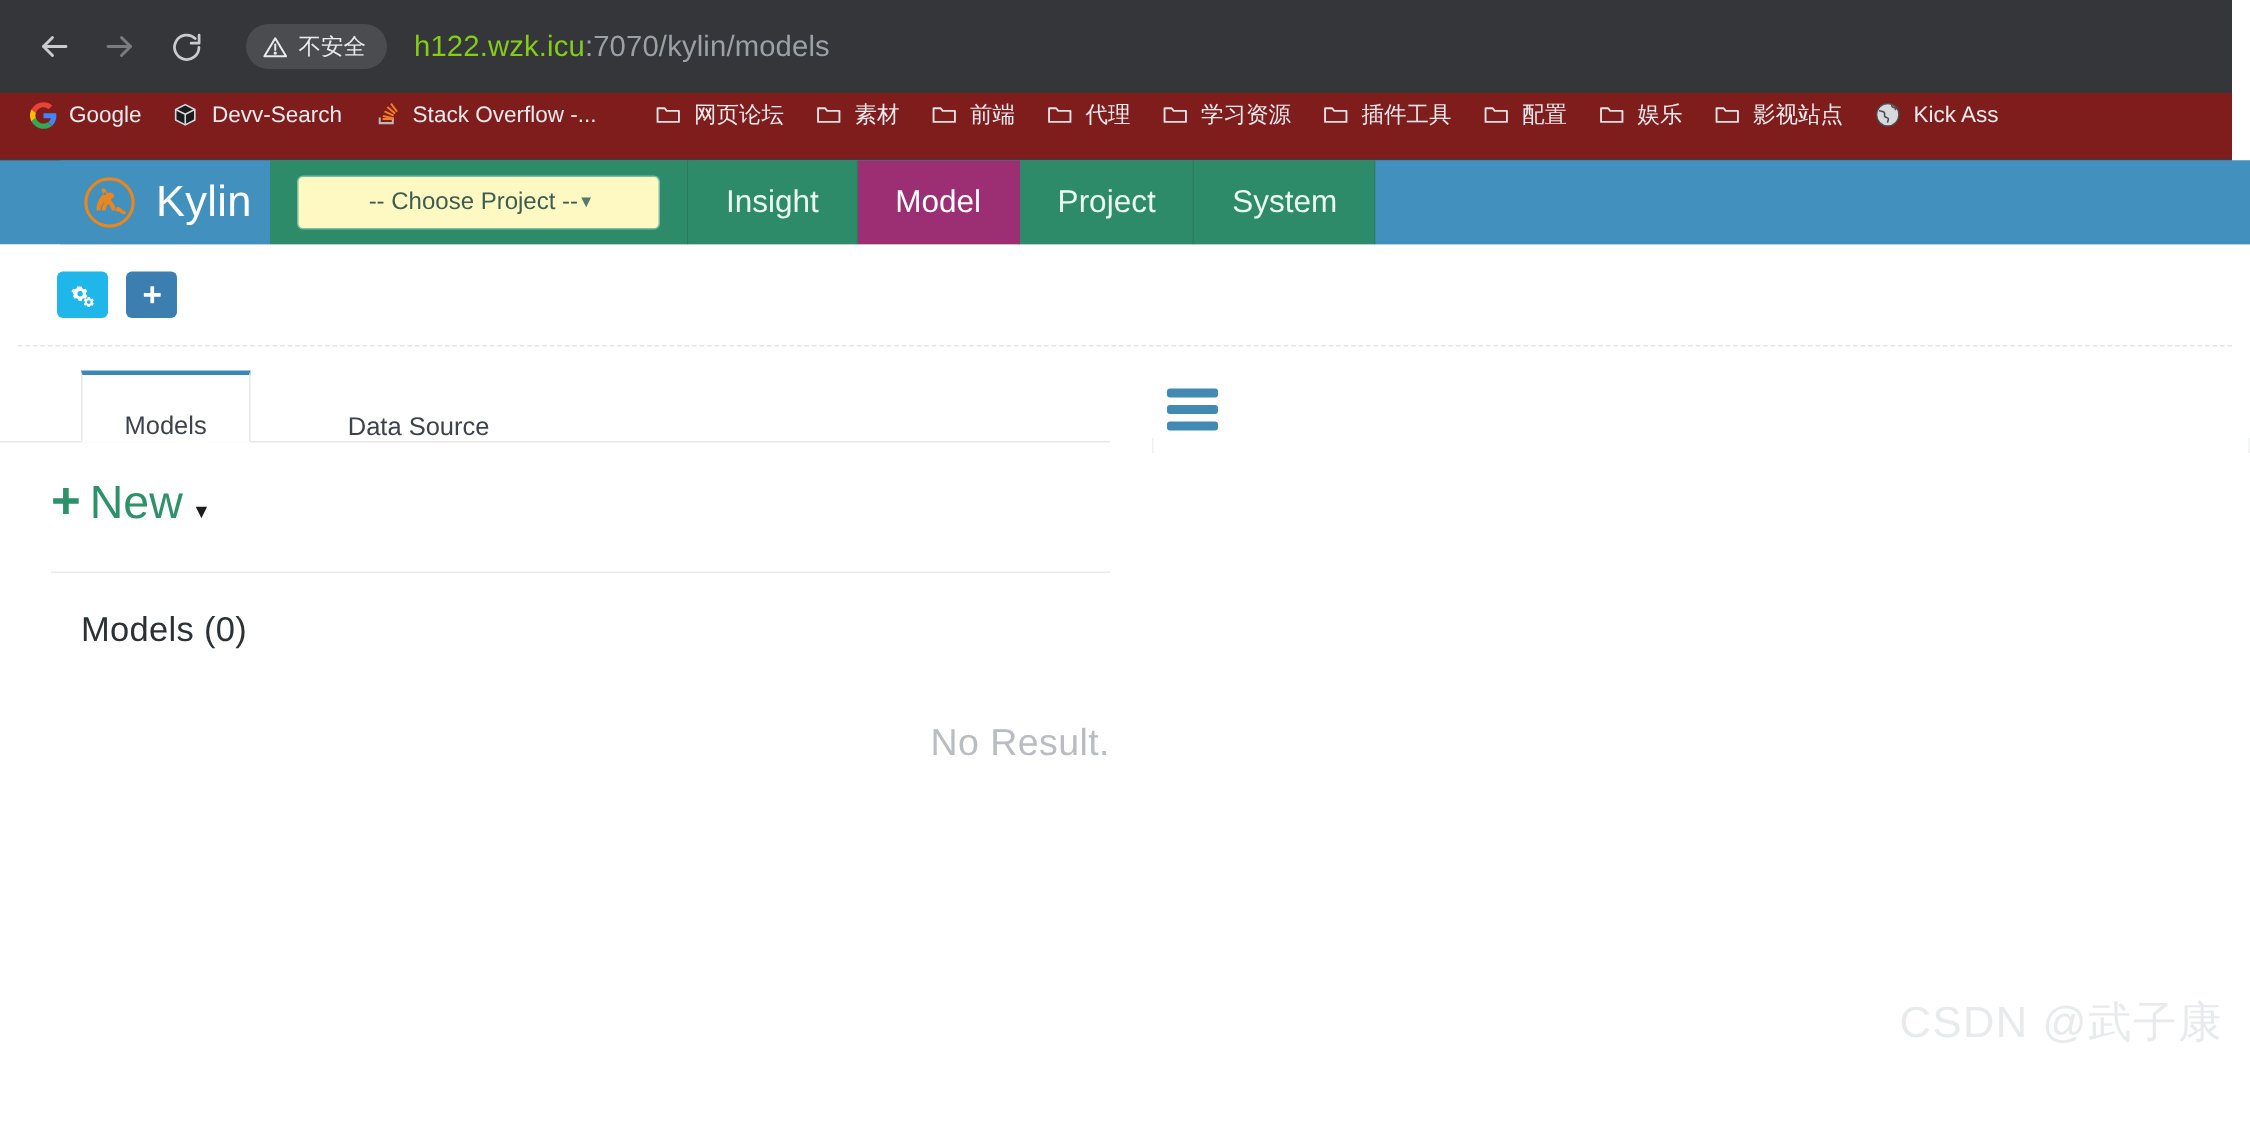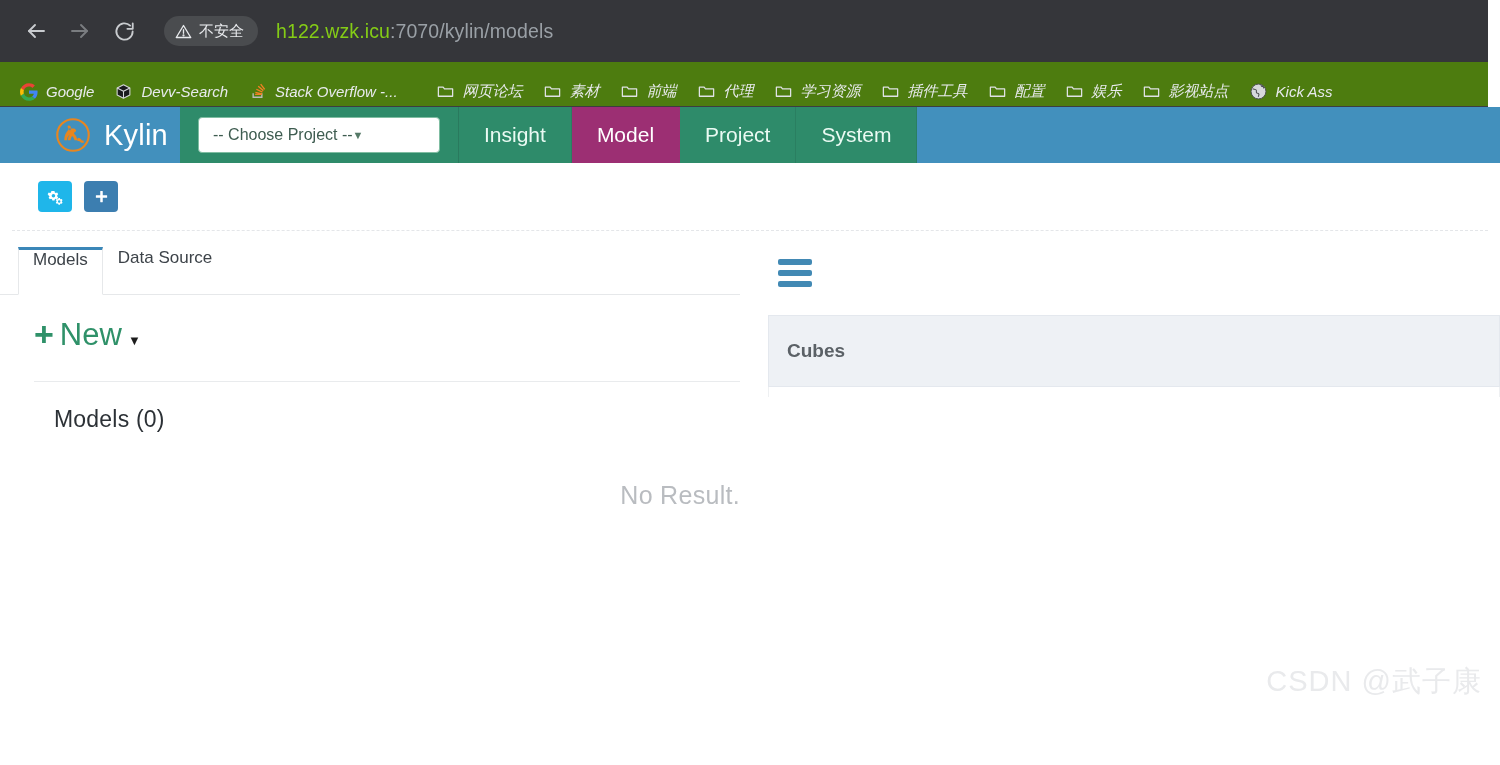--- a/index.html
+++ b/index.html
@@ -58,27 +58,26 @@
     font-size: 19.5px;
     letter-spacing: .1px;
     white-space: nowrap;
   }
   #url-text .host { color: #84cc16; }
   #url-text .rest { color: #9aa0a6; }
 
   
   #bookmarks-bar {
     height: 45px;
-    background: #4d7c0f;
+    background: #7f1d1d;
     display: flex;
-    align-items: flex-end;
+    align-items: flex-start;
     padding: 0 10px;
     gap: 2px;
     border-bottom: 1px solid #3c3d40;
-    font-style: italic;
   }
   .bookmark {
     display: flex; align-items: center;
     gap: 8px;
     padding: 5px 9px;
     border-radius: 5px;
     color: #e8eaed;
     font-size: 15px;
     white-space: nowrap;
     flex: 0 0 auto;
@@ -112,25 +111,25 @@
   }
   #project-zone {
     background: #2e8b6a;
     display: flex; align-items: center;
     padding: 0 18px;
     flex: 0 0 auto;
     border-right: 1px solid #297a5e;
   }
   #project-select {
     width: 242px; height: 36px;
-    background: #ffffff;
+    background: #fef9c3;
     border: 1px solid #7fbda2;
     border-radius: 4px;
     display: flex; align-items: center;
-    justify-content: flex-start;
+    justify-content: center;
     padding: 0 10px 0 14px;
     color: #3e5c50;
     font-size: 16px;
   }
   #project-caret { font-size: 11px; color: #567a68; }
 
   .nav-tab {
     display: flex; align-items: center;
     padding: 0 25px;
     color: #eafaf3;
@@ -174,29 +173,30 @@
   
   #left-panel { width: 740px; flex: 0 0 auto; position: relative; }
   #tab-strip {
     display: flex;
     align-items: flex-end;
     border-bottom: 1px solid #e6e8ea;
     height: 50px;
     padding-left: 18px;
   }
   .panel-tab {
-    padding: 0 14px;
+    padding: 0 28px;
     height: 48px;
-    display: flex; align-items: flex-start;
+    display: flex; align-items: flex-end;
     font-size: 17px;
     color: #3d4349;
     border: 1px solid transparent;
     border-bottom: none;
     position: relative;
     top: 1px;
+    margin-left: 36px;
   }
   .panel-tab.active {
     color: #3d4349;
     background: #ffffff;
     border-color: #e6e8ea;
     border-top: 3px solid #3b87b8;
     border-bottom: 1px solid #ffffff;
   }
 
   #new-row { padding: 22px 0 0 34px; }
@@ -526,21 +526,18 @@
 
       <div id="no-result">No Result.</div>
     </div>
 
     <div id="right-panel">
       <div id="cubes-menu-icon">
         <div class="bar"></div>
         <div class="bar"></div>
         <div class="bar"></div>
       </div>
-      <div id="cubes-panel">
-        <span id="cubes-title">Cubes</span>
-      </div>
       <div id="cubes-body"></div>
     </div>
   </div>
 
   <div id="watermark">CSDN @武子康</div>
 </div>
 
 </body></html>

